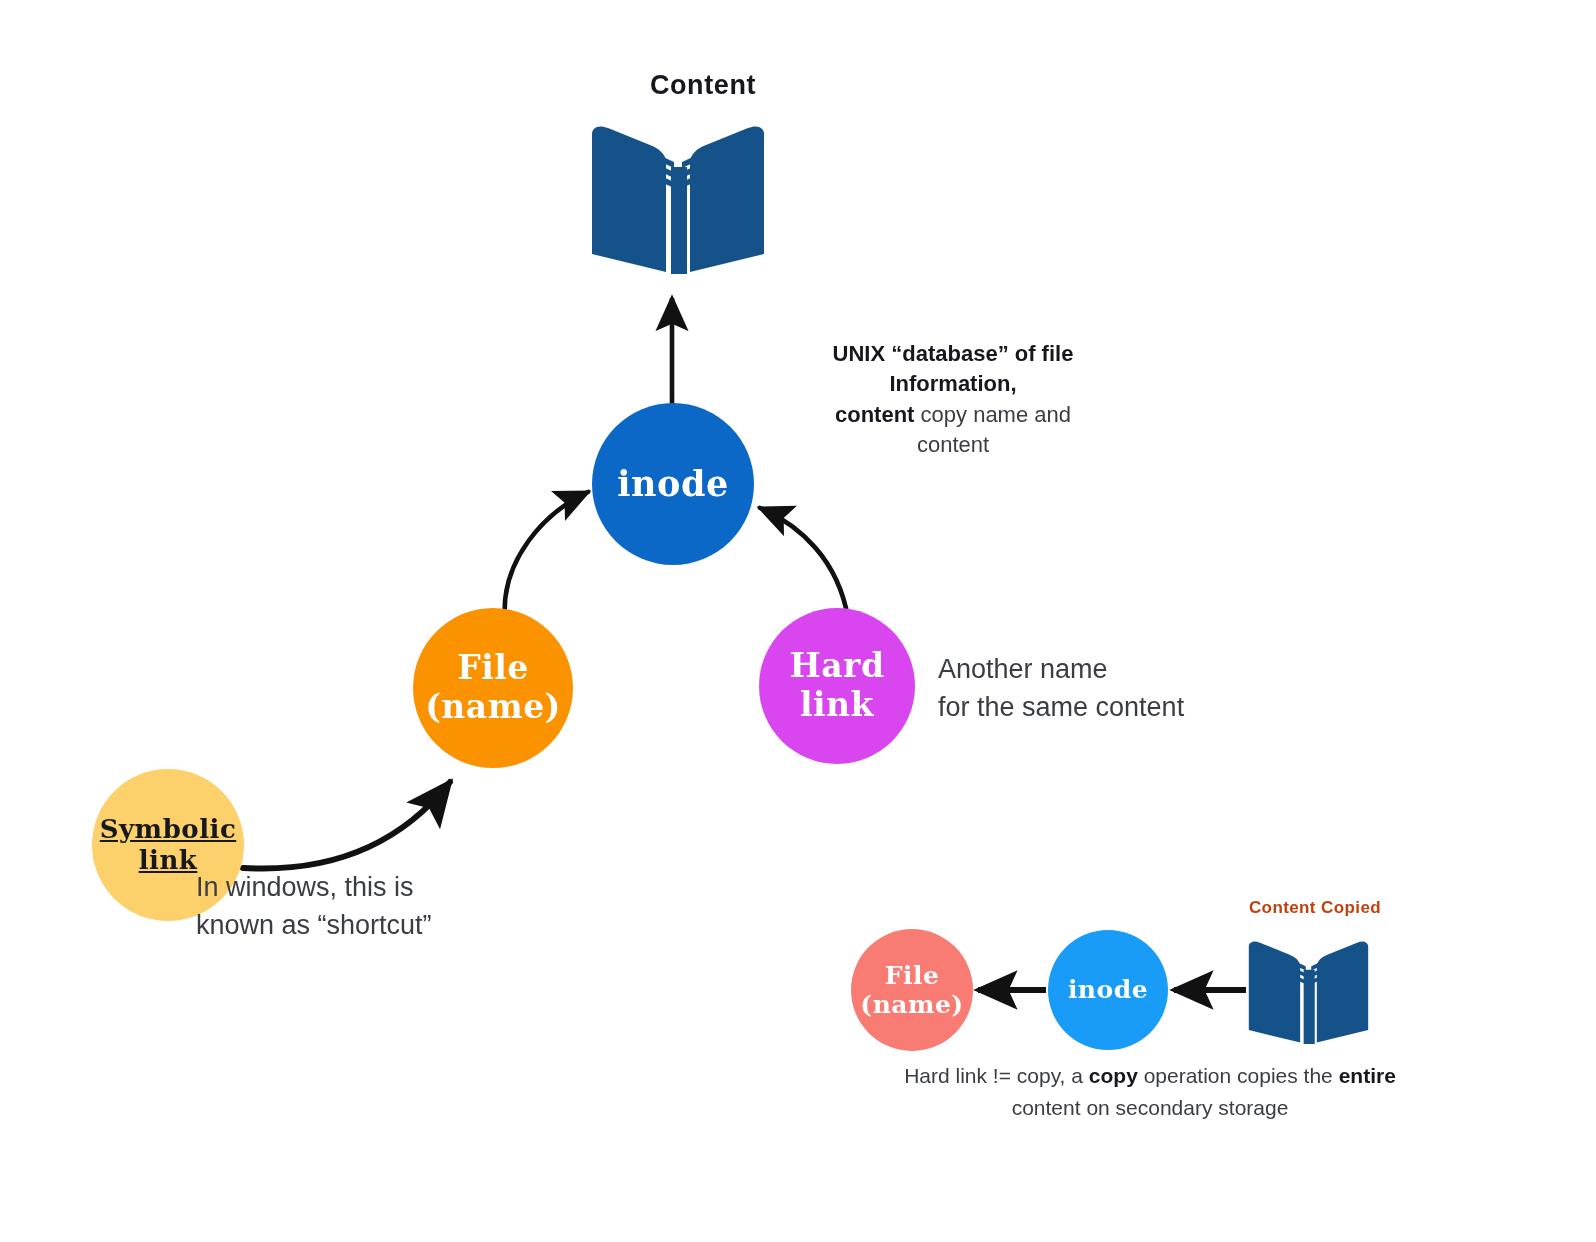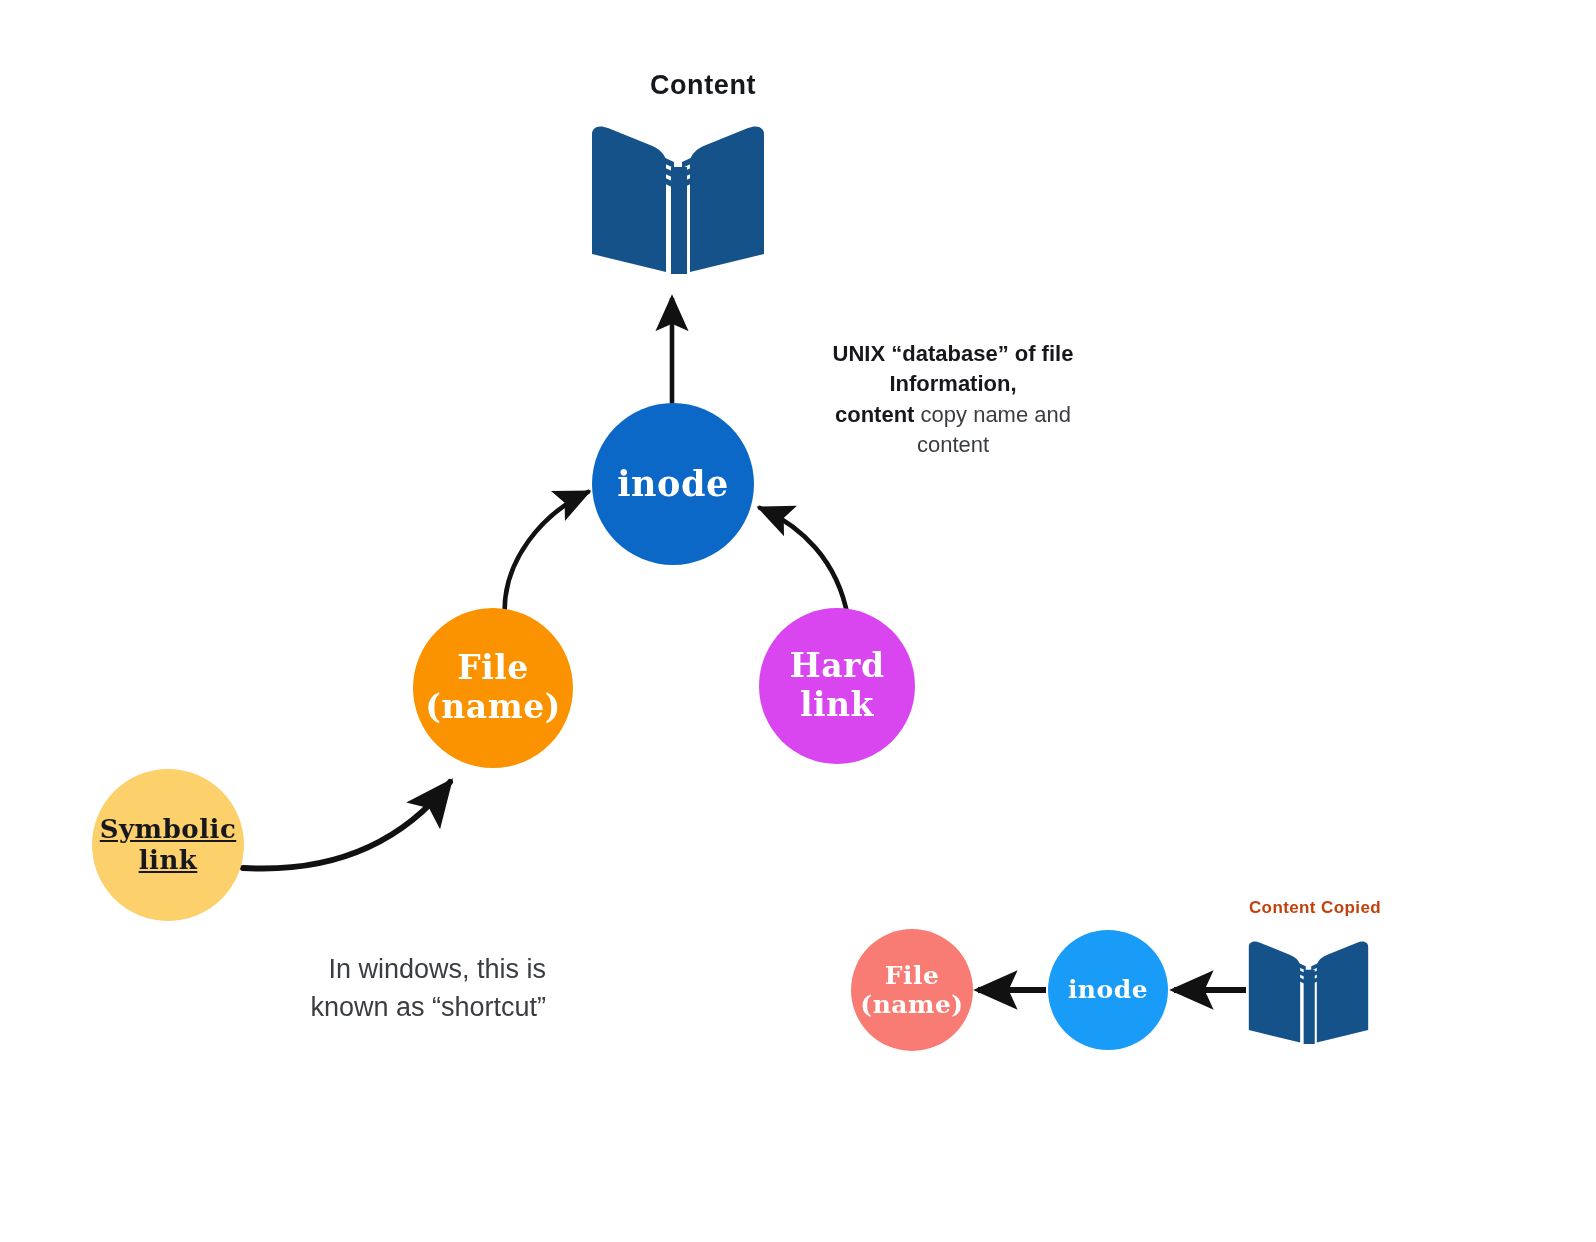--- a/index.html
+++ b/index.html
@@ -125,23 +125,23 @@
 
   #label-hardlink-desc {
     left: 938px; top: 650px;
     width: 330px;
     text-align: left;
     font-size: 27px;
     line-height: 1.42;
     color: #3a3d42;
   }
   #label-symlink-desc {
-    left: 196px; top: 950px;
+    left: 196px; top: 868px;
     width: 350px;
-    text-align: right;
+    text-align: left;
     font-size: 27px;
     line-height: 1.42;
     color: #3a3d42;
   }
   #label-copy-desc {
     left: 895px; top: 1060px;
     width: 510px;
     text-align: center;
     font-size: 21px;
     line-height: 1.5;
@@ -247,20 +247,27 @@
 
   <div class="node" id="node-inode-copy">inode</div>
 
   <div class="label" id="label-inode-desc">
     <b>UNIX “database” of file</b><br>
     <b>Information,</b><br>
     <b>content</b><span> copy name and</span><br>
     <span>content</span>
   </div>
 
+  <div class="label" id="label-hardlink-desc">
+    <span>Another name</span><br>
+    <span>for the same content</span>
+  </div>
 
   <div class="label" id="label-symlink-desc">
     <span>In windows, this is</span><br>
     <span>known as “shortcut”</span>
   </div>
 
+  <div class="label" id="label-copy-desc">
+    <span>Hard link != copy, a </span><b>copy</b><span> operation copies the </span><b>entire</b><span> content on secondary storage</span>
+  </div>
 
 </div>
 
 </body></html>

